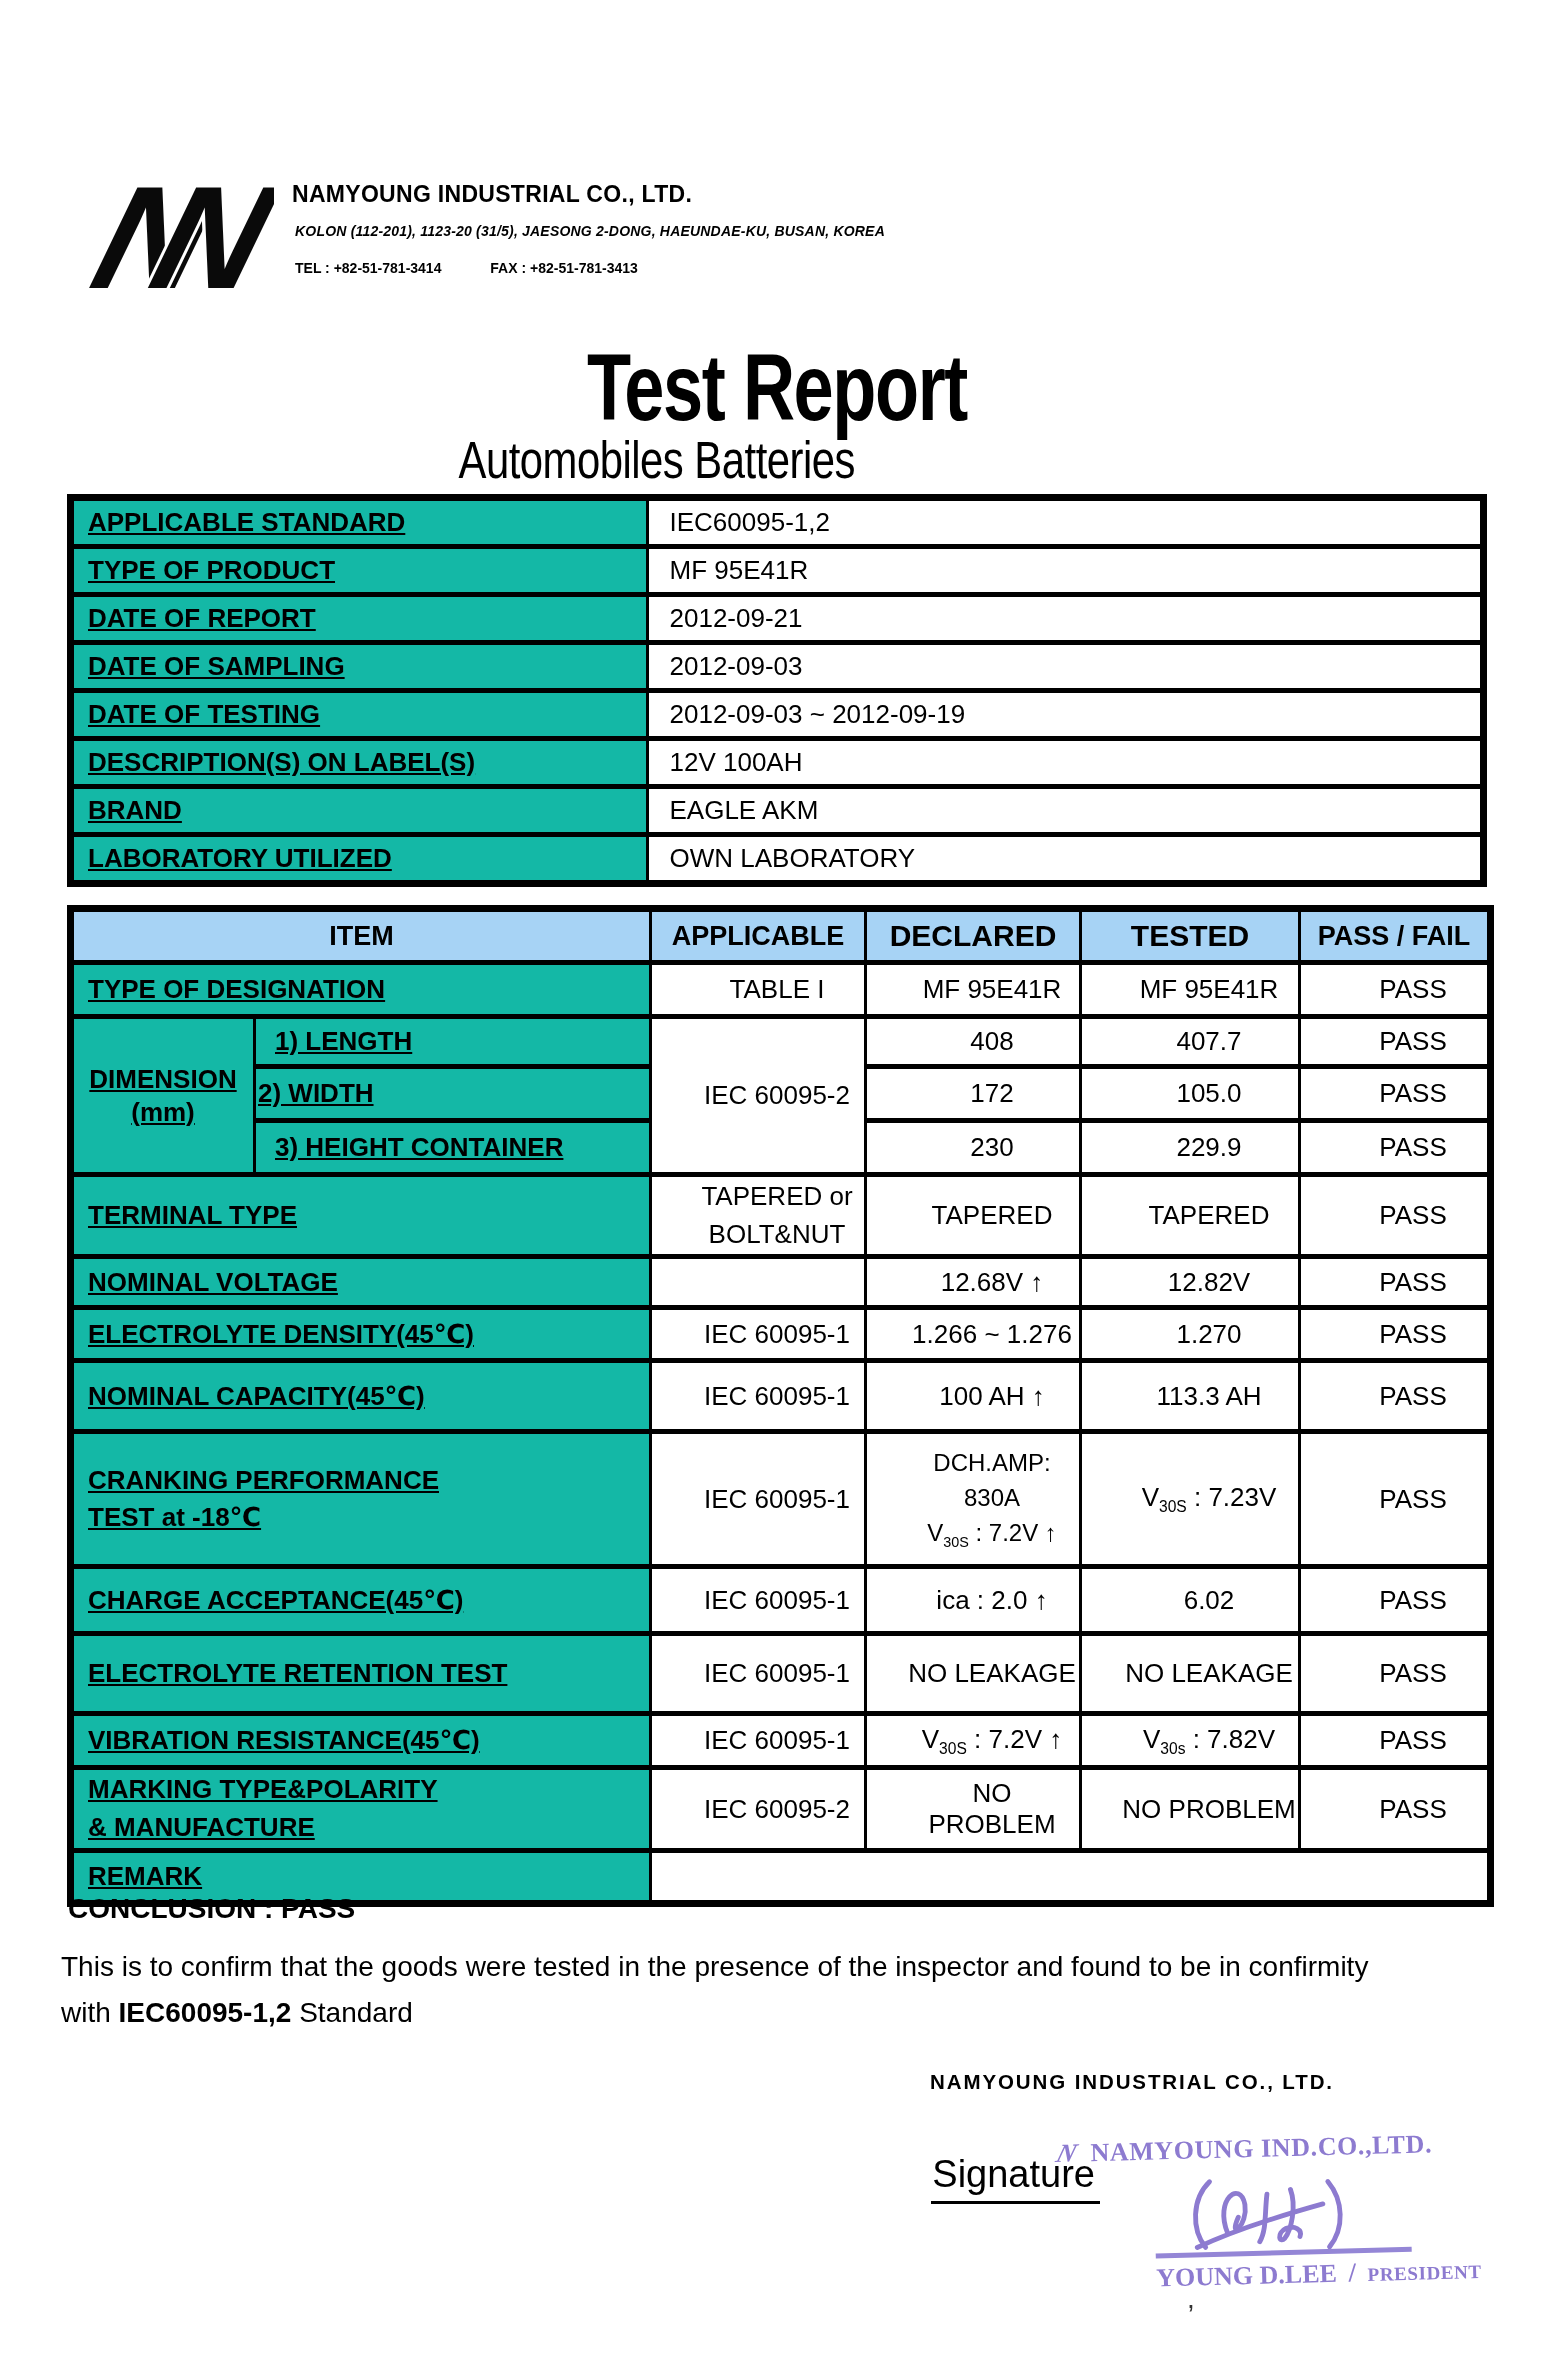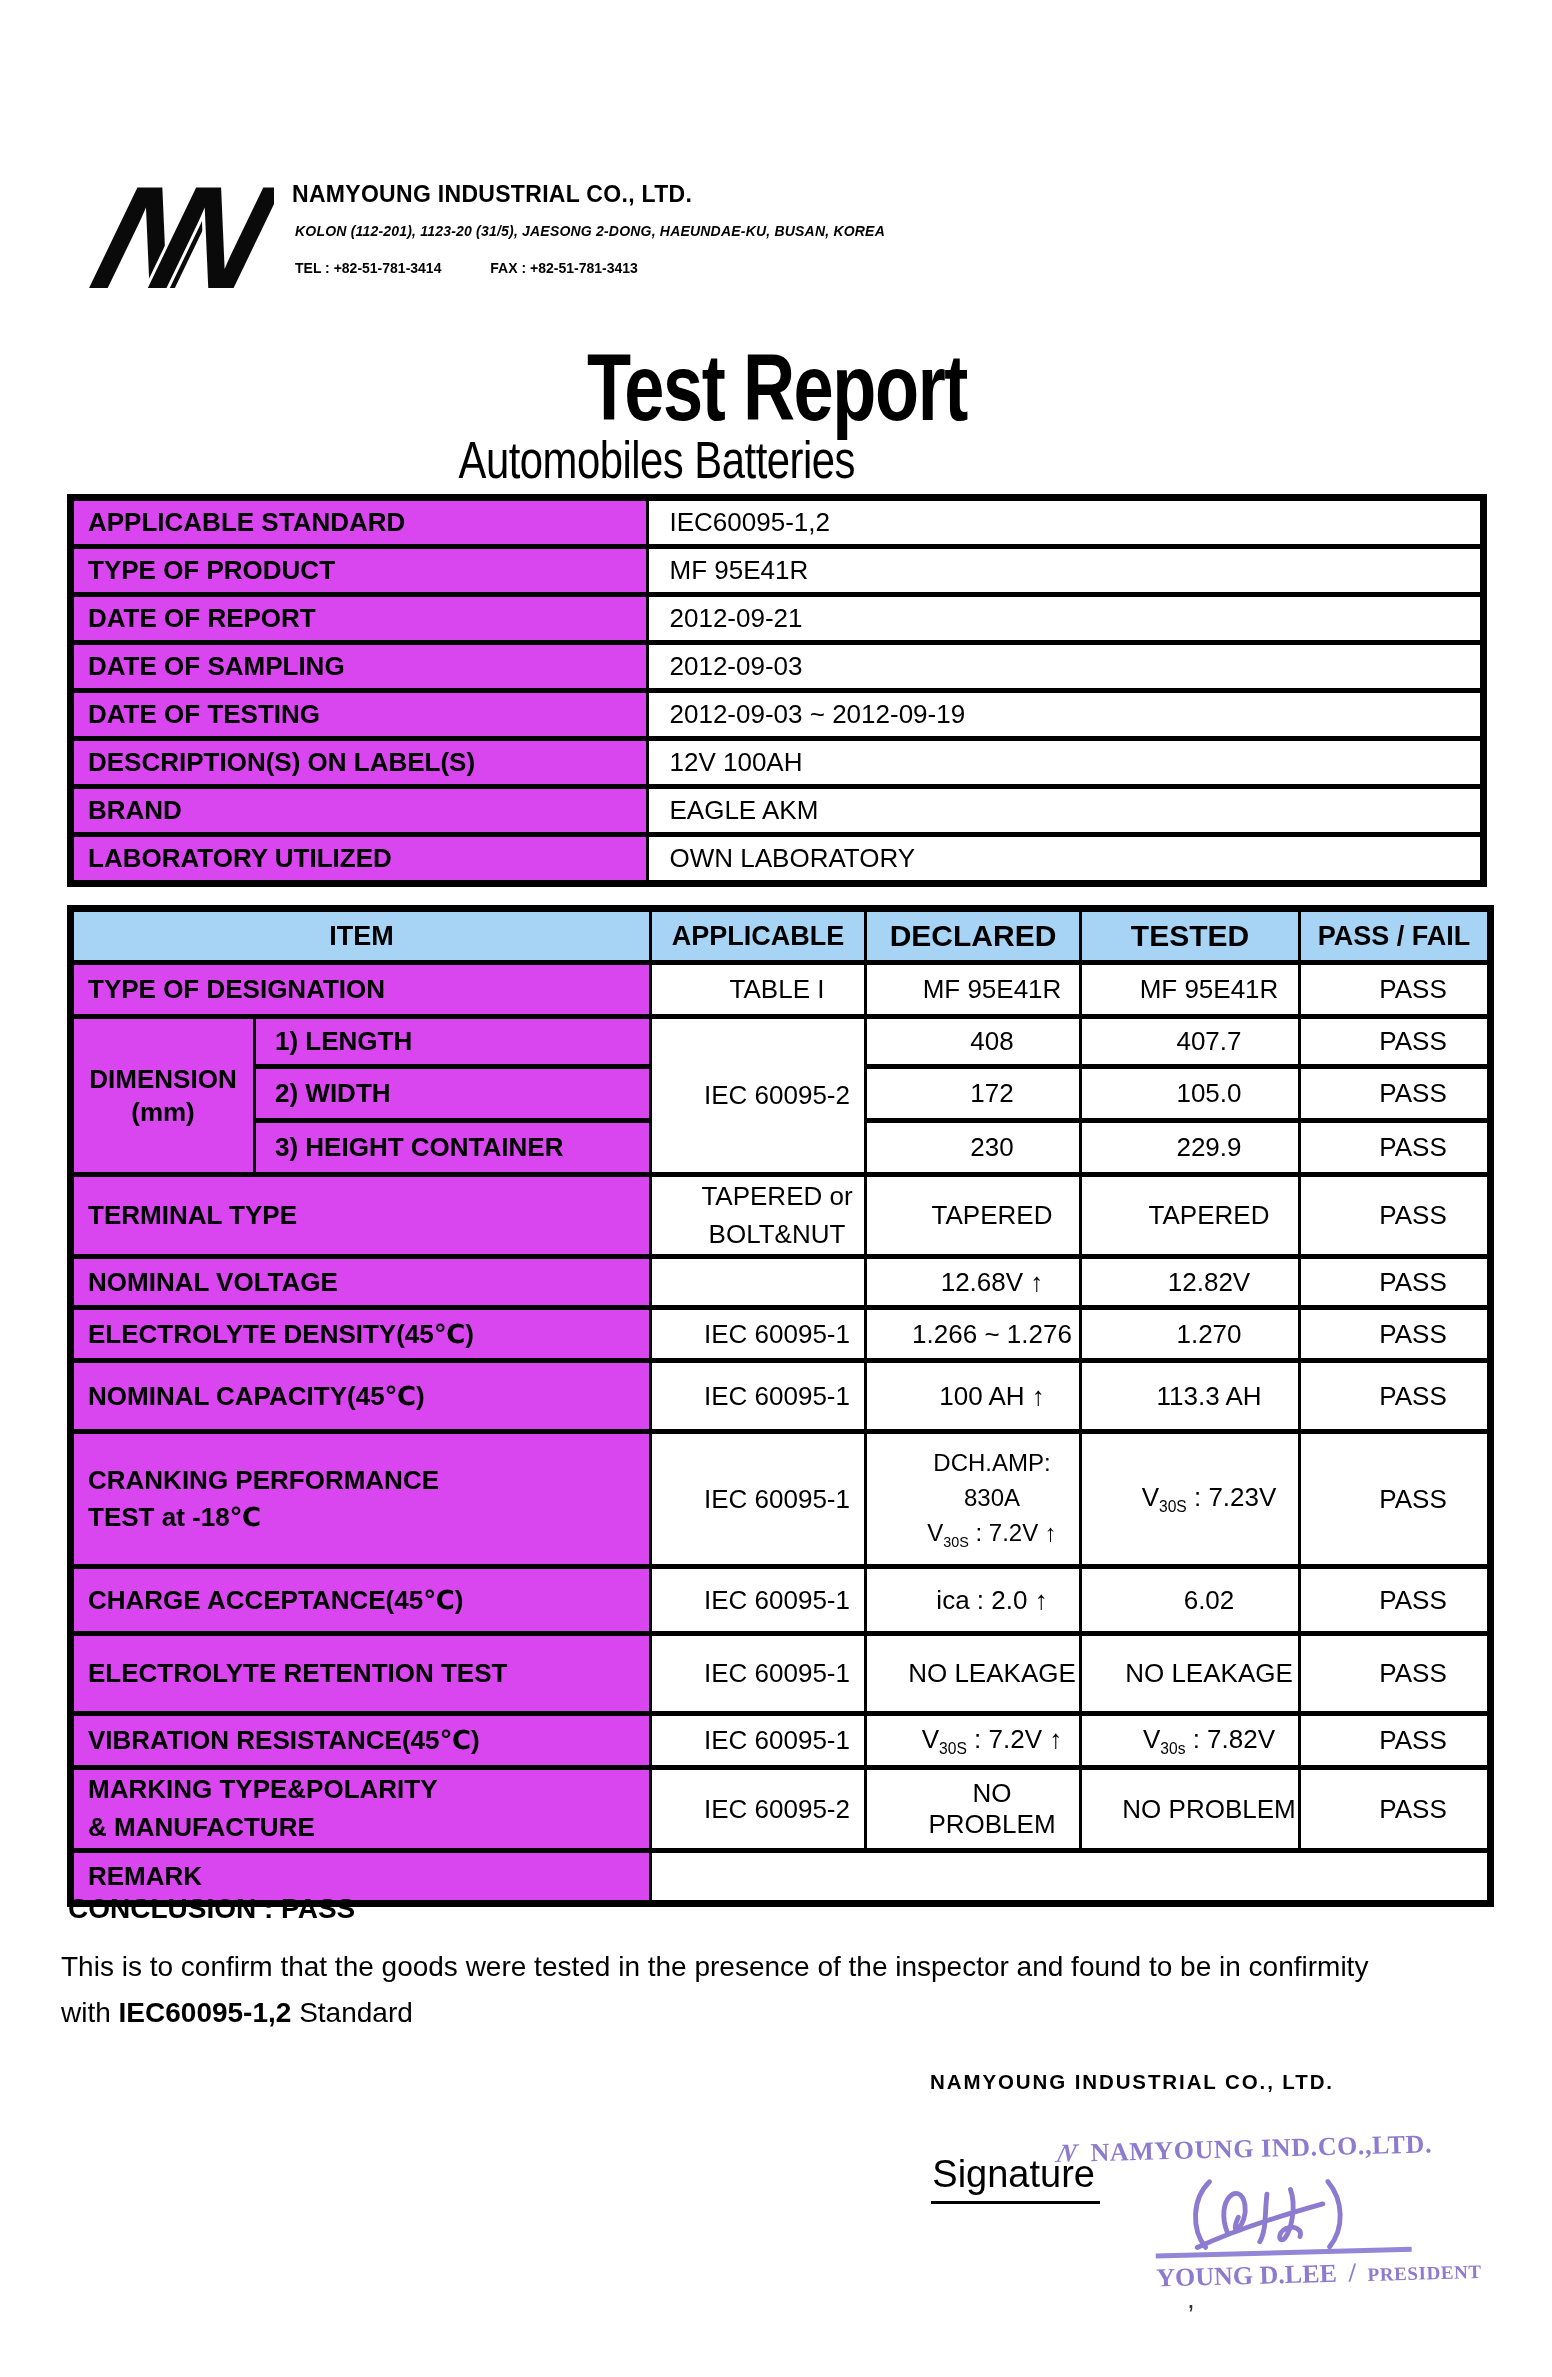--- a/index.html
+++ b/index.html
@@ -19,21 +19,21 @@
   
   .title-main { position:absolute; left:0; width:1553px; top:333px; text-align:center; }
   .title-main span { display:inline-block; font-size:95px; font-weight:bold; letter-spacing:-1.9px; transform:scaleX(0.76); transform-origin:center; }
   .title-sub { position:absolute; left:0; width:1314px; top:431px; text-align:center; }
   .title-sub span { display:inline-block; font-size:51px; letter-spacing:-0.6px; transform:scaleX(0.82); transform-origin:center; }
 
   
   table { border-collapse:collapse; table-layout:fixed; }
   td { border:3.8px solid #000; border-top-width:5.8px; border-bottom-width:5.8px;
        font-size:26px; vertical-align:middle; overflow:hidden; }
-  .lbl  { background:#d946ef; font-weight:bold; text-align:left; padding-left:14px; }
+  .lbl  { background:#14b8a6; font-weight:bold; text-align:left; padding-left:14px;text-decoration:underline; }
 
   .info-table { position:absolute; left:67px; top:494px; width:1420px; border:7px solid #000; }
   .info-table td { height:41px; }
   .info-table .val { padding-left:20.5px; background:#fff; }
 
   .result-table { position:absolute; left:67px; top:905px; width:1420px; border:7px solid #000; }
   .result-table .hdr { background:#a7d3f5; font-weight:bold; text-align:center; font-size:27px; }
   .result-table .hdr.big { font-size:30px; }
   .result-table td.val { background:#fff; text-align:center;padding-left:39px; }
   .dim-group { text-align:center; padding-left:0; line-height:1.25; }
@@ -151,21 +151,21 @@
         <span>DIMENSION</span><br>
         <span>(mm)</span>
       </td>
       <td class="lbl" style="padding-left:19px">1) LENGTH</td>
       <td class="val" rowspan="3">IEC 60095-2</td>
       <td class="val">408</td>
       <td class="val">407.7</td>
       <td class="val">PASS</td>
     </tr>
     <tr style="height:54px">
-      <td class="lbl" style="padding-left:19px">2) WIDTH</td>
+      <td class="lbl" style="padding-left:2px">2) WIDTH</td>
       <td class="val">172</td>
       <td class="val">105.0</td>
       <td class="val">PASS</td>
     </tr>
     <tr style="height:54px">
       <td class="lbl" style="padding-left:19px">3) HEIGHT CONTAINER</td>
       <td class="val">230</td>
       <td class="val">229.9</td>
       <td class="val">PASS</td>
     </tr>

